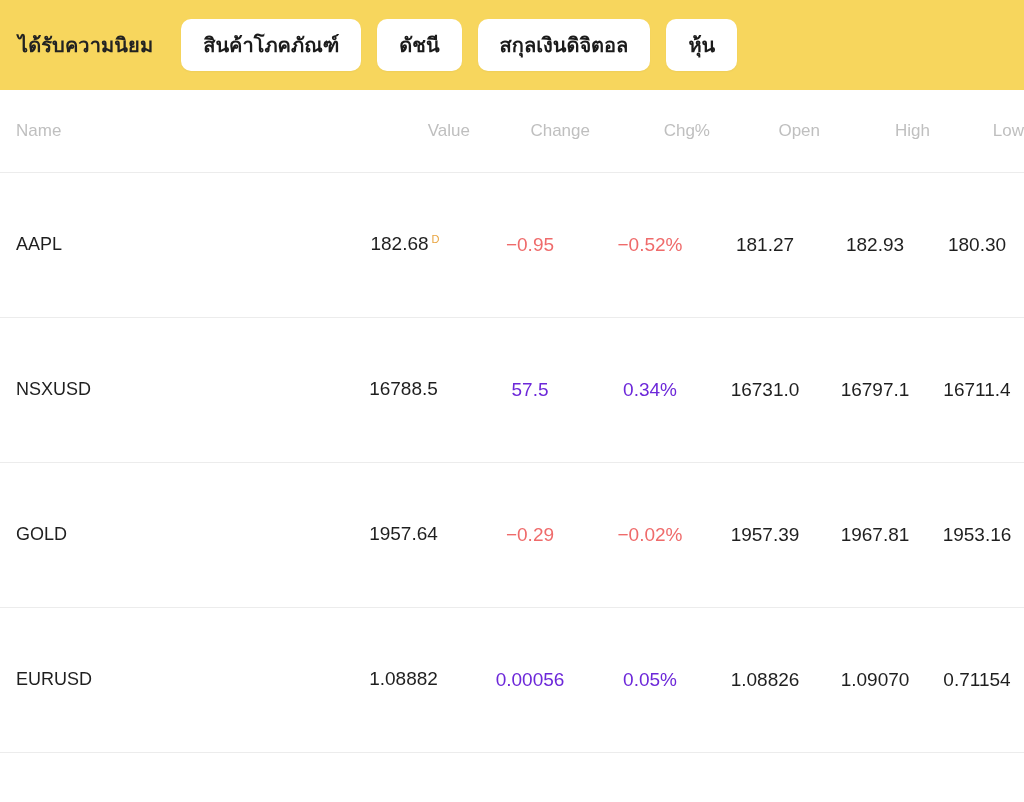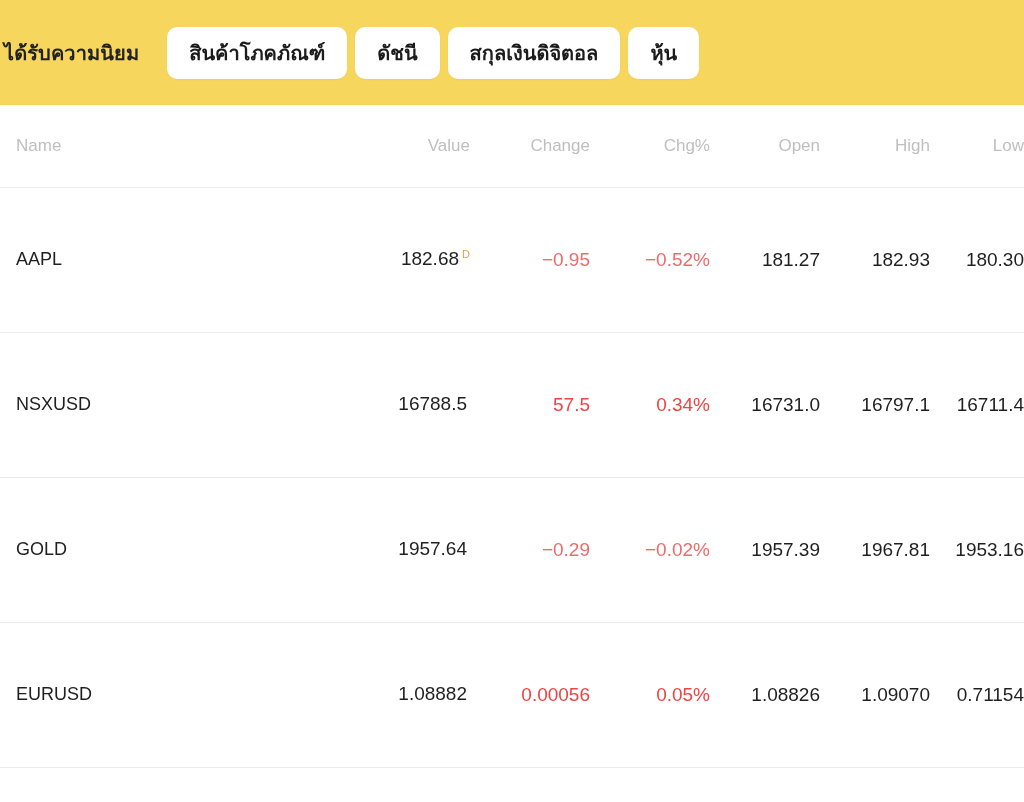--- a/index.html
+++ b/index.html
@@ -11,40 +11,40 @@
     width: 1024px;
     height: 802px;
     font-family: "Liberation Sans", "DejaVu Sans", sans-serif;
     -webkit-font-smoothing: antialiased;
     overflow: hidden;
     position: relative;
   }
 
   
   .cat-bar {
-    height: 105px;
+    height: 90px;
     background: #f7d65d;
     display: flex;
     align-items: center;
-    padding: 0 0 0 4px;
+    padding: 0 0 0 18px;
     box-sizing: border-box;
     overflow: hidden;
   }
   .cat-title {
     font-size: 20px;
     font-weight: 700;
     color: #222222;
     white-space: nowrap;
     margin-right: 28px;
     letter-spacing: 0.1px;
   }
   .cat-tabs {
     display: flex;
     align-items: center;
-    gap: 8px;
+    gap: 16px;
   }
   .cat-tab {
     background: #ffffff;
     border: none;
     border-radius: 10px;
     height: 52px;
     padding: 0 22px;
     font-family: "Liberation Sans", "DejaVu Sans", sans-serif;
     font-size: 20px;
     font-weight: 700;
@@ -87,21 +87,21 @@
     border-bottom: 1px solid #ececec;
   }
 
   tbody tr {
     border-bottom: 1px solid #ececec;
   }
   tbody td {
     height: 145px;
     font-size: 19px;
     color: #1f1f1f;
-    text-align: right;
+    text-align: center;
     padding-right: 28px;
     box-sizing: border-box;
     white-space: nowrap;
   }
   tbody td.col-name {
     text-align: left;
     padding-left: 16px;
     padding-right: 0;
     font-size: 18px;
     color: #1f1f1f;
@@ -112,21 +112,21 @@
     display: inline-block;
   }
   .val-flag {
     font-size: 11px;
     color: #e8a33d;
     vertical-align: super;
     margin-left: 3px;
     font-weight: 400;
   }
 
-  .up   { color: #ef4444; }
+  .up   { color: #6d28d9; }
   .down { color: #ef6b6b; }
 
   
   .col-name   { width: 340px; }
   .col-value  { width: 130px; }
   .col-change { width: 120px; }
   .col-chgp   { width: 120px; }
   .col-open   { width: 110px; }
   .col-high   { width: 110px; }
   .col-low    { width: 94px;  }

